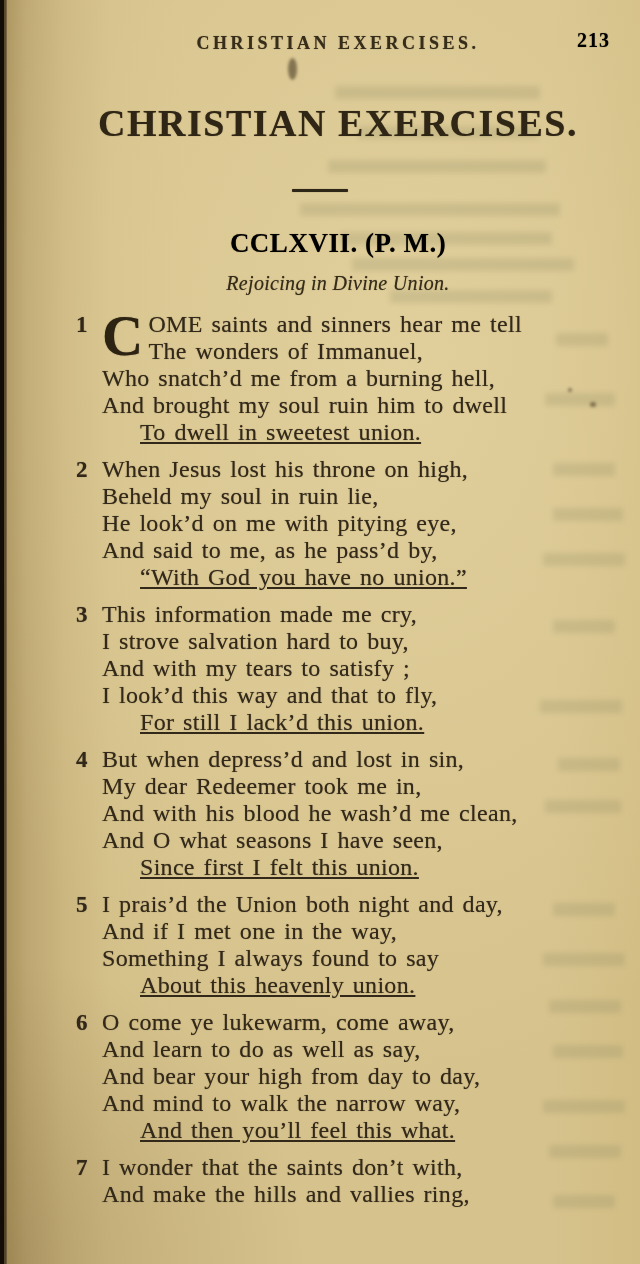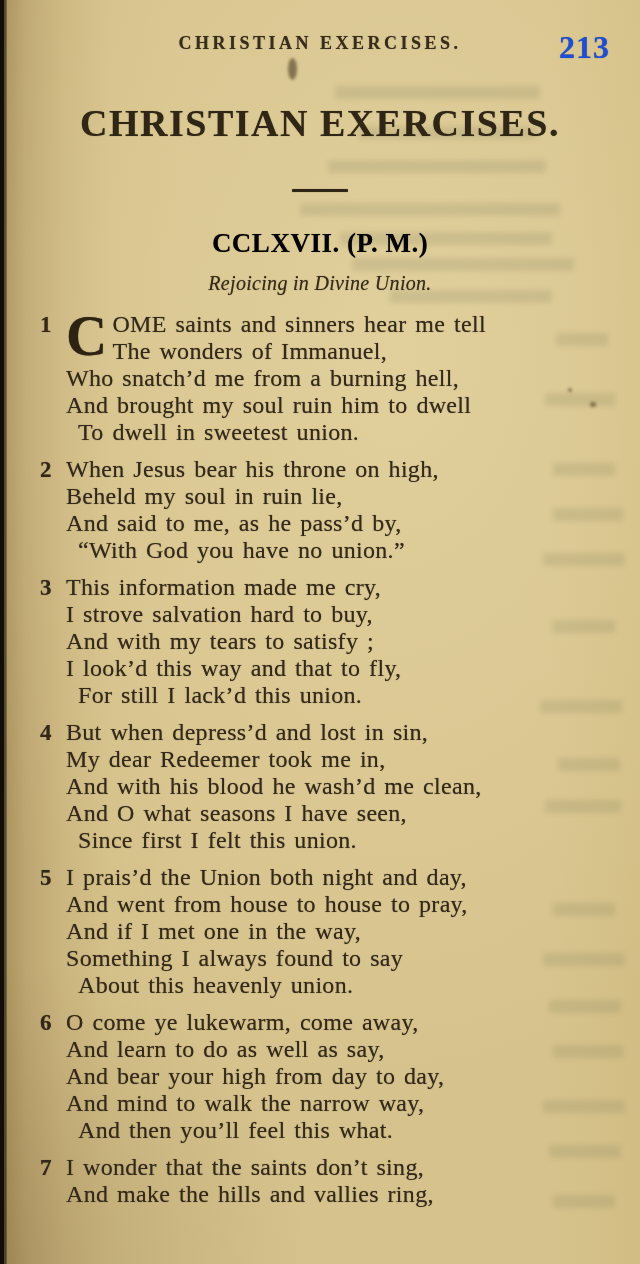--- a/index.html
+++ b/index.html
@@ -12,30 +12,30 @@
       radial-gradient(ellipse 120% 90% at 62% 28%, rgba(238,224,176,0.45), rgba(238,224,176,0) 65%),
       radial-gradient(ellipse 80% 40% at 0% 100%, rgba(120,96,52,0.28), rgba(120,96,52,0) 60%),
       linear-gradient(90deg, #a68e58 0px, #bda671 26px, #ccb680 64px, #d4c089 110px, #d6c28c 180px, #d6c28c 86%, #d2bd84 100%),
       #d5c18b;
   }
   .gutter-edge{
     position:absolute; left:0; top:0; bottom:0; width:7px;
     background:linear-gradient(90deg,#120d07 0 4px, rgba(18,13,7,0.55) 4px 6px, rgba(18,13,7,0.15));
     z-index:5;
   }
-  .ink{ text-shadow:0 0 1px rgba(52,40,20,0.55); }
+  .ink{ text-shadow:0 0 1px rgba(52,40,20,0.55);padding-left:36px; }
 
   .running-header{
     position:absolute; top:33px; left:0; width:100%;
     text-align:center; font-size:18px; font-weight:700;
     letter-spacing:3.5px; color:#372d1b;
   }
   .page-number{
     position:absolute; top:29px; right:30px;
-    font-size:32px; font-weight:700; letter-spacing:1px; color:#1d4ed8;
+    font-size:20px; font-weight:700; letter-spacing:1px; color:#000000;
   }
   .main-title{
     position:absolute; top:101px; left:0; width:100%;
     text-align:center; font-size:38px; font-weight:700;
     letter-spacing:1.5px; color:#2f2616;
   }
   .title-rule{
     position:absolute; top:189px; left:50%; transform:translateX(-50%);
     width:56px; height:3px; background:#2e2616; border-radius:1px;
     box-shadow:0 0 1px rgba(46,38,22,0.6);
@@ -51,21 +51,21 @@
     letter-spacing:0.3px; color:#342b19;
   }
 
   .verses{ position:absolute; top:311px; left:38px; width:572px; }
   .verse{ position:relative; padding-left:28px; margin-bottom:10px; }
   .verse-number{
     position:absolute; left:2px; top:0;
     font-size:23px; font-weight:700; line-height:27px; color:#31281a;
   }
   .verse-lines{ font-size:24px; line-height:27px; letter-spacing:0.3px; word-spacing:2.5px; }
-  .line.refrain{ margin-left:12px; }
+  .line.refrain{ margin-left:38px;text-decoration:underline; }
   .drop-cap{
     float:left; font-size:57px; line-height:48px; height:52px;
     font-weight:600; margin:1px 5px 0 0; color:#2c2312;
     text-shadow:0 0 1px rgba(44,35,18,0.6);
   }
 
   
   .bleed{
     position:absolute; height:13px; border-radius:3px;
     background:rgba(128,128,92,0.20); filter:blur(2.5px);
@@ -132,22 +132,23 @@
           <div class="line normal">The wonders of Immanuel,</div>
           <div class="line normal">Who snatch’d me from a burning hell,</div>
           <div class="line normal">And brought my soul ruin him to dwell</div>
           <div class="line refrain">To dwell in sweetest union.</div>
         </div>
   </div>
 
   <div class="verse">
     <span class="verse-number ink">2</span>
     <div class="verse-lines ink">
-          <div class="line normal">When Jesus bear his throne on high,</div>
+          <div class="line normal">When Jesus lost his throne on high,</div>
           <div class="line normal">Beheld my soul in ruin lie,</div>
+          <div class="line normal">He look’d on me with pitying eye,</div>
           <div class="line normal">And said to me, as he pass’d by,</div>
           <div class="line refrain">“With God you have no union.”</div>
         </div>
   </div>
 
   <div class="verse">
     <span class="verse-number ink">3</span>
     <div class="verse-lines ink">
           <div class="line normal">This information made me cry,</div>
           <div class="line normal">I strove salvation hard to buy,</div>
@@ -165,40 +166,39 @@
           <div class="line normal">And with his blood he wash’d me clean,</div>
           <div class="line normal">And O what seasons I have seen,</div>
           <div class="line refrain">Since first I felt this union.</div>
         </div>
   </div>
 
   <div class="verse">
     <span class="verse-number ink">5</span>
     <div class="verse-lines ink">
           <div class="line normal">I prais’d the Union both night and day,</div>
-          <div class="line normal">And went from house to house to pray,</div>
           <div class="line normal">And if I met one in the way,</div>
           <div class="line normal">Something I always found to say</div>
           <div class="line refrain">About this heavenly union.</div>
         </div>
   </div>
 
   <div class="verse">
     <span class="verse-number ink">6</span>
     <div class="verse-lines ink">
           <div class="line normal">O come ye lukewarm, come away,</div>
           <div class="line normal">And learn to do as well as say,</div>
           <div class="line normal">And bear your high from day to day,</div>
           <div class="line normal">And mind to walk the narrow way,</div>
           <div class="line refrain">And then you’ll feel this what.</div>
         </div>
   </div>
 
   <div class="verse">
     <span class="verse-number ink">7</span>
     <div class="verse-lines ink">
-          <div class="line normal">I wonder that the saints don’t sing,</div>
+          <div class="line normal">I wonder that the saints don’t with,</div>
           <div class="line normal">And make the hills and vallies ring,</div>
         </div>
   </div>
 </div>
 
 </div>
 
 </body></html>

